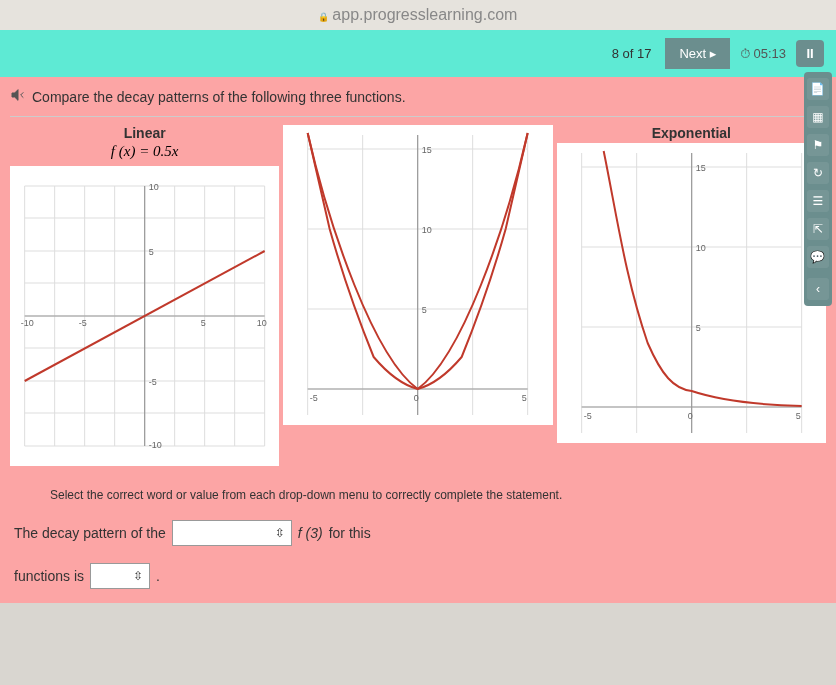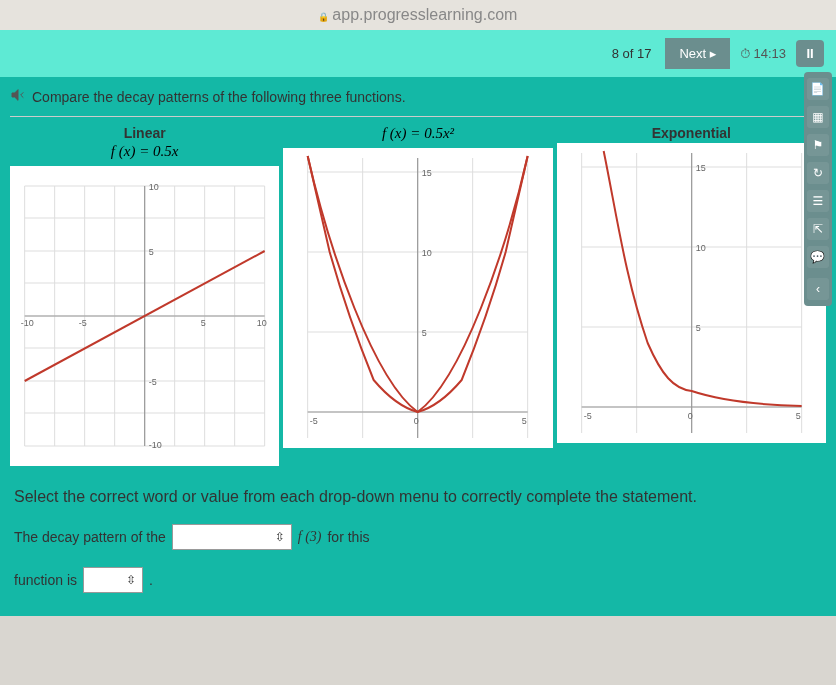--- a/index.html
+++ b/index.html
@@ -4,52 +4,52 @@
 <style>
 * { box-sizing: border-box; margin: 0; padding: 0; }
 body { font-family: Arial, Helvetica, sans-serif; background: #d9d6d0; width: 836px; height: 685px; overflow: hidden; position: relative; }
 .url-bar { text-align: center; font-size: 16px; color: #888; padding: 6px 0; background: #e6e3dd; }
 .url-bar::before { content: "🔒 "; font-size: 9px; }
 .topbar { display: flex; align-items: center; justify-content: flex-end; gap: 10px; padding: 8px 12px; background: #5eead4; }
 .counter { font-size: 13px; color: #333; margin-right: 4px; }
 .next-btn { background: #6b8e8e; color: #fff; border: none; padding: 8px 14px; border-radius: 0; font-size: 13px; cursor: pointer; display: inline-flex; align-items: center; gap: 4px; }
 .timer { font-size: 13px; color: #555; display: inline-flex; align-items: center; gap: 3px; }
 .pause-btn { background: #6b8e8e; color: #fff; border: none; width: 28px; height: 27px; border-radius: 4px; font-size: 13px; font-weight: bold; cursor: pointer; }
-.content { padding: 4px 10px 10px 10px; background: #14b8a6; }
+.content { padding: 4px 10px 1px 10px; background: #fca5a5; }
 .prompt { font-size: 14px; color: #333; padding: 6px 0 10px 0; display: flex; align-items: center; gap: 6px; }
 .speaker-icon svg { width: 16px; height: 16px; }
 .charts-row { display: flex; gap: 4px; border-top: 1px solid #ccc; padding-top: 8px; }
 .chart-cell { flex: 1; text-align: center; }
 .chart-title { font-size: 14px; font-weight: bold; color: #333; margin-bottom: 2px; }
 .chart-eq { font-family: "Times New Roman", serif; font-style: italic; font-size: 15px; margin-bottom: 6px; }
 .chart-svg { width: 100%; height: 300px; background: #fff; }
 .grid-line { stroke: #ddd; stroke-width: 1; }
 .axis-line { stroke: #999; stroke-width: 1.2; }
 .tick-text { font-size: 9px; fill: #666; font-family: Arial; }
 .curve { stroke: #c0392b; stroke-width: 2; fill: none; }
-.instruction { font-size: 16px; color: #333; padding: 18px 4px 16px 4px; }
+.instruction { font-size: 12px; color: #333; padding: 18px 4px 16px 4px; margin-left: 36px; }
 .answer-line { font-size: 14px; color: #333; padding: 0 4px 10px 4px; line-height: 2.2; display: flex; flex-wrap: wrap; align-items: center; gap: 6px; }
 .dropdown { border: 1px solid #999; background: #fff; height: 26px; min-width: 120px; display: inline-flex; align-items: center; justify-content: flex-end; padding: 0 6px; font-size: 12px; cursor: pointer; }
 .dropdown.small { min-width: 60px; }
-.math { font-family: Liberation Serif, serif; font-style: italic; }
+.math { font-family: Liberation Sans, sans-serif; font-style: italic; }
 .side-rail { position: absolute; right: 4px; top: 72px; width: 28px; background: #6b8e8e; border-radius: 4px; display: flex; flex-direction: column; align-items: center; gap: 6px; padding: 6px 0; }
 .rail-btn { width: 22px; height: 22px; background: rgba(255,255,255,0.08); color: #fff; border: none; border-radius: 3px; font-size: 12px; cursor: pointer; display: flex; align-items: center; justify-content: center; }
 .rail-collapse { width: 22px; height: 22px; background: rgba(255,255,255,0.08); color: #fff; border: none; border-radius: 3px; font-size: 12px; cursor: pointer; display: flex; align-items: center; justify-content: center; margin-top: 4px; }
 </style>
 </head>
 <body>
 
 <div class="url-bar">app.progresslearning.com</div>
 
 <div class="topbar">
   <span class="counter">8 of 17</span>
   <button class="next-btn">Next ▸</button>
   <span class="timer">
     <span>⏱</span>
-    <span>14:13</span>
+    <span>05:13</span>
   </span>
   <button class="pause-btn">II</button>
 </div>
 
 <div class="content">
 
   <div class="prompt">
     <span class="speaker-icon">
       <svg viewBox="0 0 24 24" fill="#555">
           <path d="M3 9v6h4l5 5V4L7 9H3zm13 3l4-4m0 8l-4-4" stroke="#555" stroke-width="1.5" fill="#555"></path>
@@ -97,21 +97,20 @@
             <text class="tick-text" x="134" y="89">5</text>
             <text class="tick-text" x="134" y="219">-5</text>
             <text class="tick-text" x="134" y="282">-10</text>
 
           <line class="curve" x1="10" y1="215" x2="250" y2="85"></line>
         </g>
       </svg>
     </div>
 
     <div class="chart-cell">
-      <div class="chart-eq">f (x) = 0.5x²</div>
       <svg class="chart-svg" viewBox="0 0 260 300">
         <g>
           <line class="grid-line" x1="20" y1="10" x2="20" y2="290"></line>
             <line class="grid-line" x1="130" y1="10" x2="130" y2="290"></line>
             <line class="grid-line" x1="240" y1="10" x2="240" y2="290"></line>
           <line class="grid-line" x1="75" y1="10" x2="75" y2="290"></line>
             <line class="grid-line" x1="185" y1="10" x2="185" y2="290"></line>
           <line class="grid-line" x1="20" y1="264" x2="240" y2="264"></line>
             <line class="grid-line" x1="20" y1="184" x2="240" y2="184"></line>
             <line class="grid-line" x1="20" y1="104" x2="240" y2="104"></line>
@@ -163,21 +162,21 @@
   <div class="instruction">Select the correct word or value from each drop-down menu to correctly complete the statement.</div>
 
   <div class="answer-line">
     <span>The decay pattern of the</span>
     <span class="dropdown">
       <span>⇳</span>
     </span>
     <span class="math">f (3)</span>
     <span>for this</span>
     <span style="flex-basis:100%;height:0"></span>
-    <span>function is</span>
+    <span>functions is</span>
     <span class="dropdown small">
       <span>⇳</span>
     </span>
     <span>.</span>
   </div>
 
 </div>
 
 <div class="side-rail">
   <button class="rail-btn">📄</button>

